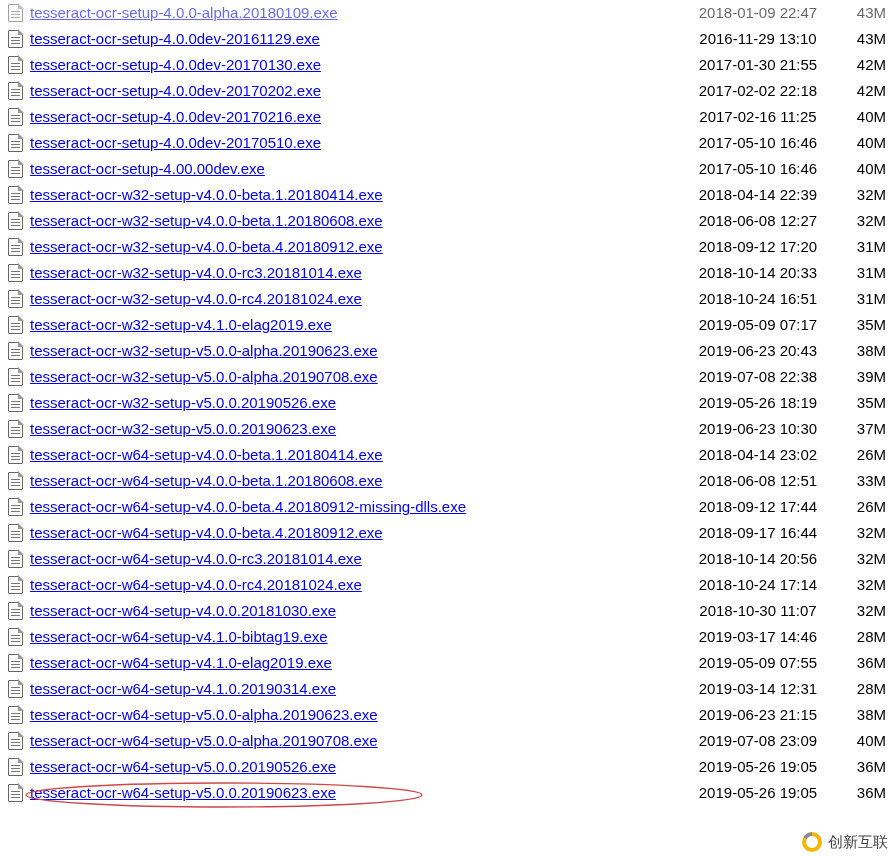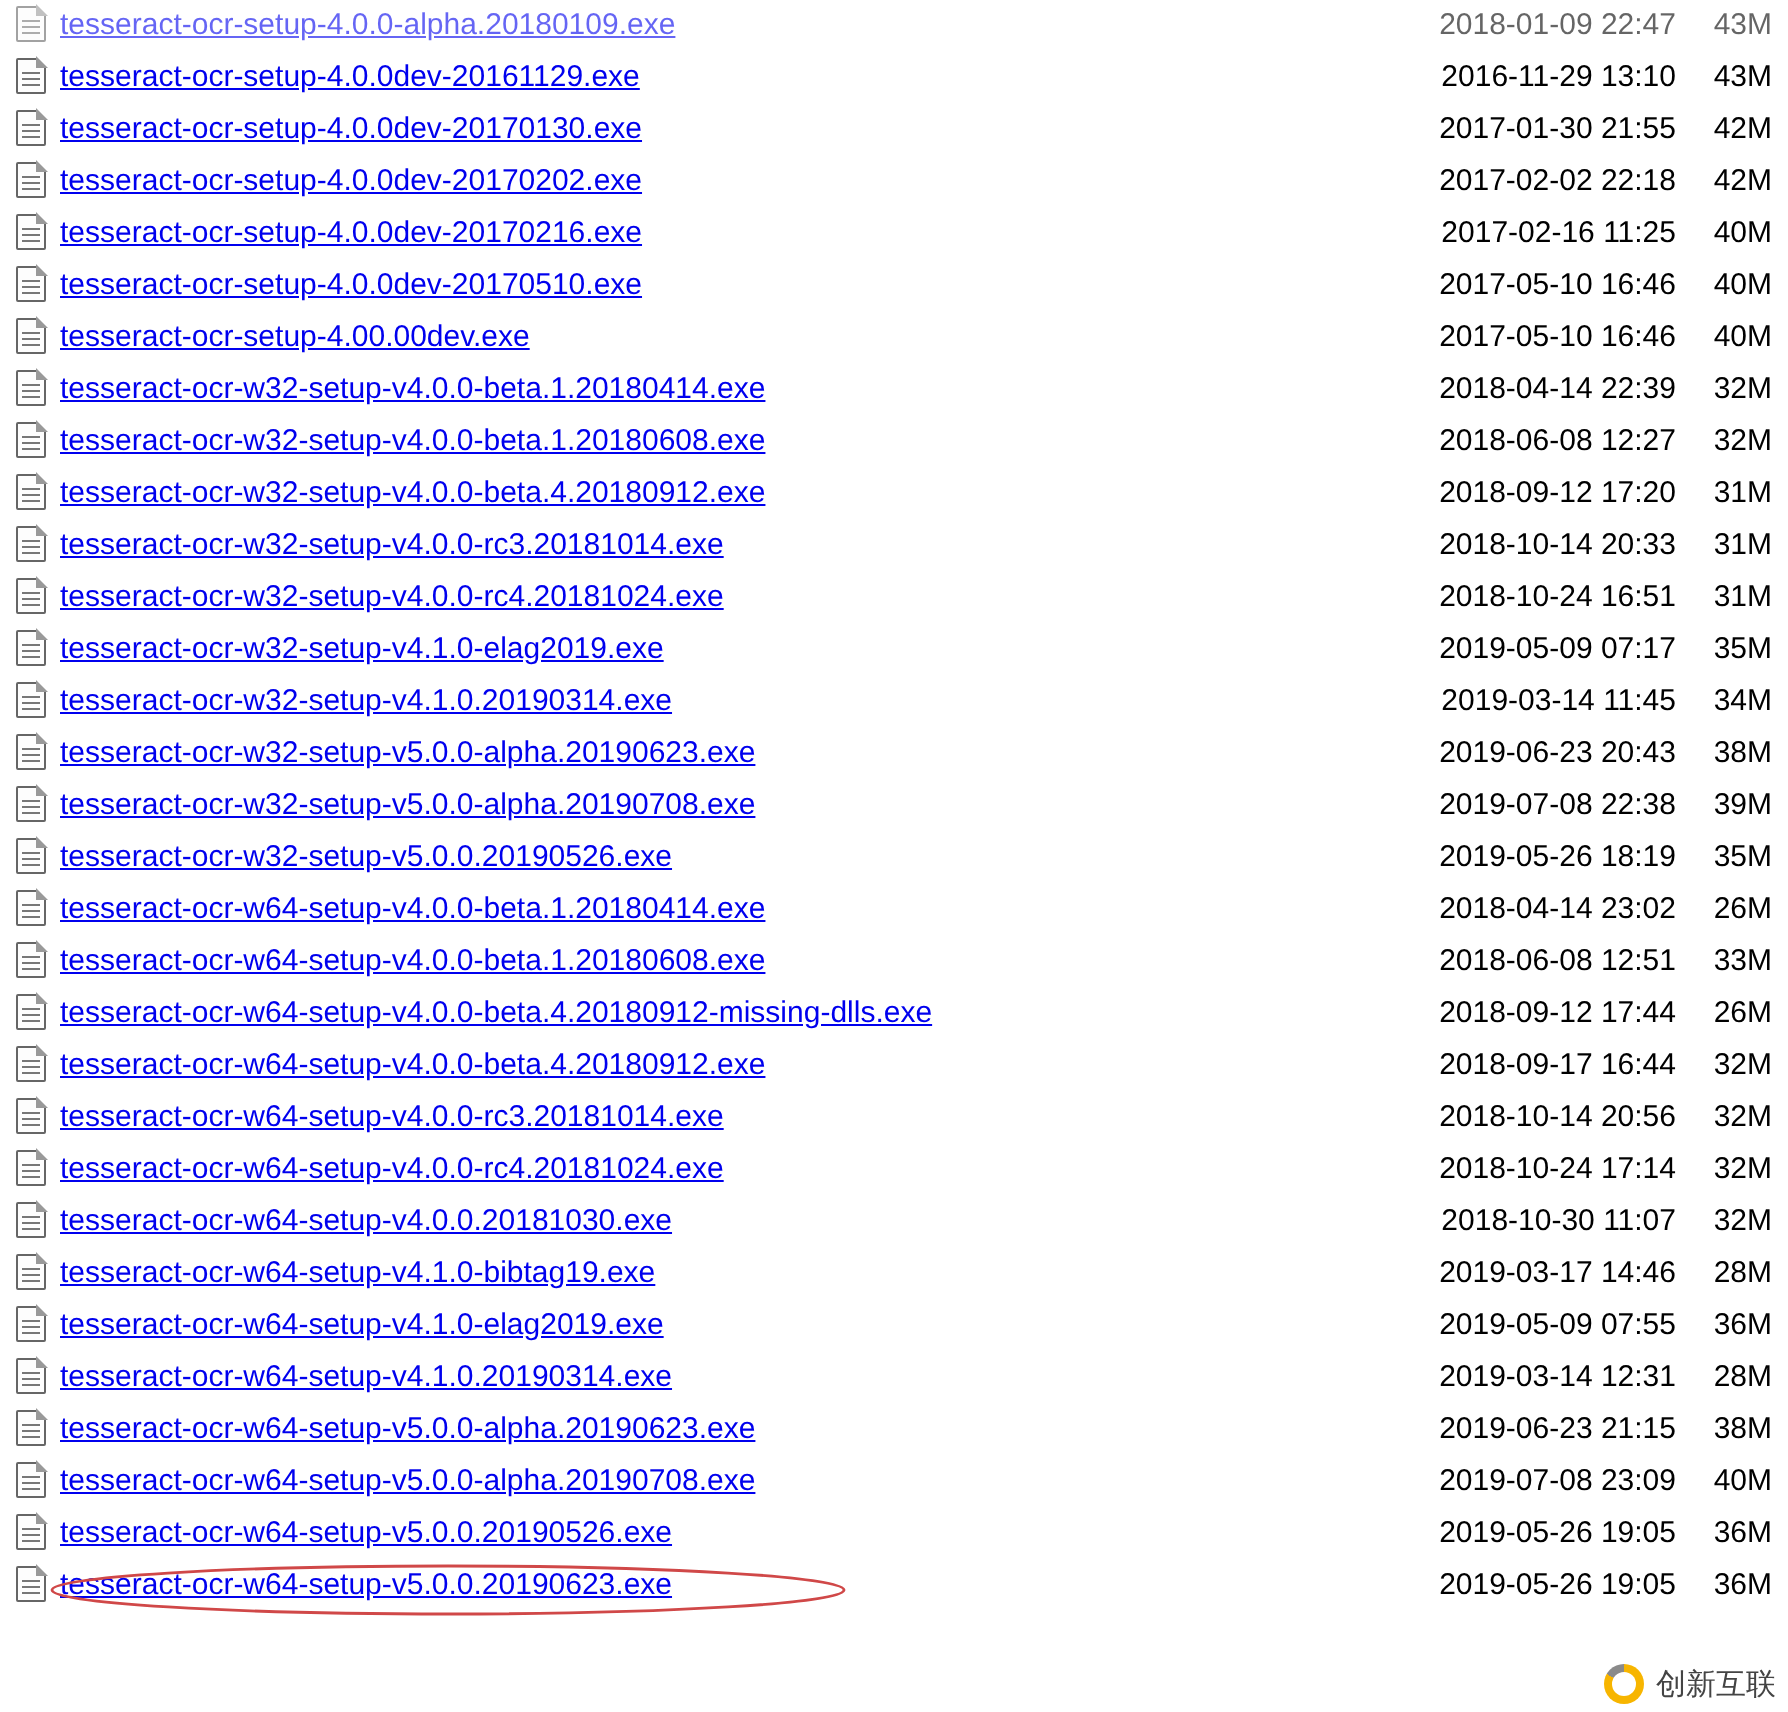--- a/index.html
+++ b/index.html
@@ -29,21 +29,21 @@
   }
   td.icon-cell{
     width:22px;
     text-align:left;
   }
   td.name-cell{
     padding-right:6px;
   }
   td.date-cell{
     width:160px;
-    text-align:right;
+    text-align:center;
     color:#000;
   }
   td.size-cell{
     width:48px;
     text-align:right;
     color:#000000;
   }
   a.file-link{
     color:#0000ee;
     text-decoration:underline;
@@ -256,30 +256,20 @@
           <td class="name-cell"><span class="row-wrap"><a href="#" class="file-link">tesseract-ocr-w32-setup-v4.1.0-elag2019.exe</a></span></td>
           <td class="date-cell">2019-05-09 07:17</td>
           <td class="size-cell">35M</td>
         </tr>
         <tr>
           <td class="icon-cell"><span class="file-icon"><span class="sheet"></span><span class="bars">
                 <i></i>
                 <i></i>
                 <i></i>
               </span><span class="fold"></span></span></td>
-          <td class="name-cell"><span class="row-wrap"><a href="#" class="file-link">tesseract-ocr-w32-setup-v4.1.0.20190314.exe</a></span></td>
-          <td class="date-cell">2019-03-14 11:45</td>
-          <td class="size-cell">34M</td>
-        </tr>
-        <tr>
-          <td class="icon-cell"><span class="file-icon"><span class="sheet"></span><span class="bars">
-                <i></i>
-                <i></i>
-                <i></i>
-              </span><span class="fold"></span></span></td>
           <td class="name-cell"><span class="row-wrap"><a href="#" class="file-link">tesseract-ocr-w32-setup-v5.0.0-alpha.20190623.exe</a></span></td>
           <td class="date-cell">2019-06-23 20:43</td>
           <td class="size-cell">38M</td>
         </tr>
         <tr>
           <td class="icon-cell"><span class="file-icon"><span class="sheet"></span><span class="bars">
                 <i></i>
                 <i></i>
                 <i></i>
               </span><span class="fold"></span></span></td>
@@ -289,20 +279,30 @@
         </tr>
         <tr>
           <td class="icon-cell"><span class="file-icon"><span class="sheet"></span><span class="bars">
                 <i></i>
                 <i></i>
                 <i></i>
               </span><span class="fold"></span></span></td>
           <td class="name-cell"><span class="row-wrap"><a href="#" class="file-link">tesseract-ocr-w32-setup-v5.0.0.20190526.exe</a></span></td>
           <td class="date-cell">2019-05-26 18:19</td>
           <td class="size-cell">35M</td>
+        </tr>
+        <tr>
+          <td class="icon-cell"><span class="file-icon"><span class="sheet"></span><span class="bars">
+                <i></i>
+                <i></i>
+                <i></i>
+              </span><span class="fold"></span></span></td>
+          <td class="name-cell"><span class="row-wrap"><a href="#" class="file-link">tesseract-ocr-w32-setup-v5.0.0.20190623.exe</a></span></td>
+          <td class="date-cell">2019-06-23 10:30</td>
+          <td class="size-cell">37M</td>
         </tr>
         <tr>
           <td class="icon-cell"><span class="file-icon"><span class="sheet"></span><span class="bars">
                 <i></i>
                 <i></i>
                 <i></i>
               </span><span class="fold"></span></span></td>
           <td class="name-cell"><span class="row-wrap"><a href="#" class="file-link">tesseract-ocr-w64-setup-v4.0.0-beta.1.20180414.exe</a></span></td>
           <td class="date-cell">2018-04-14 23:02</td>
           <td class="size-cell">26M</td>

